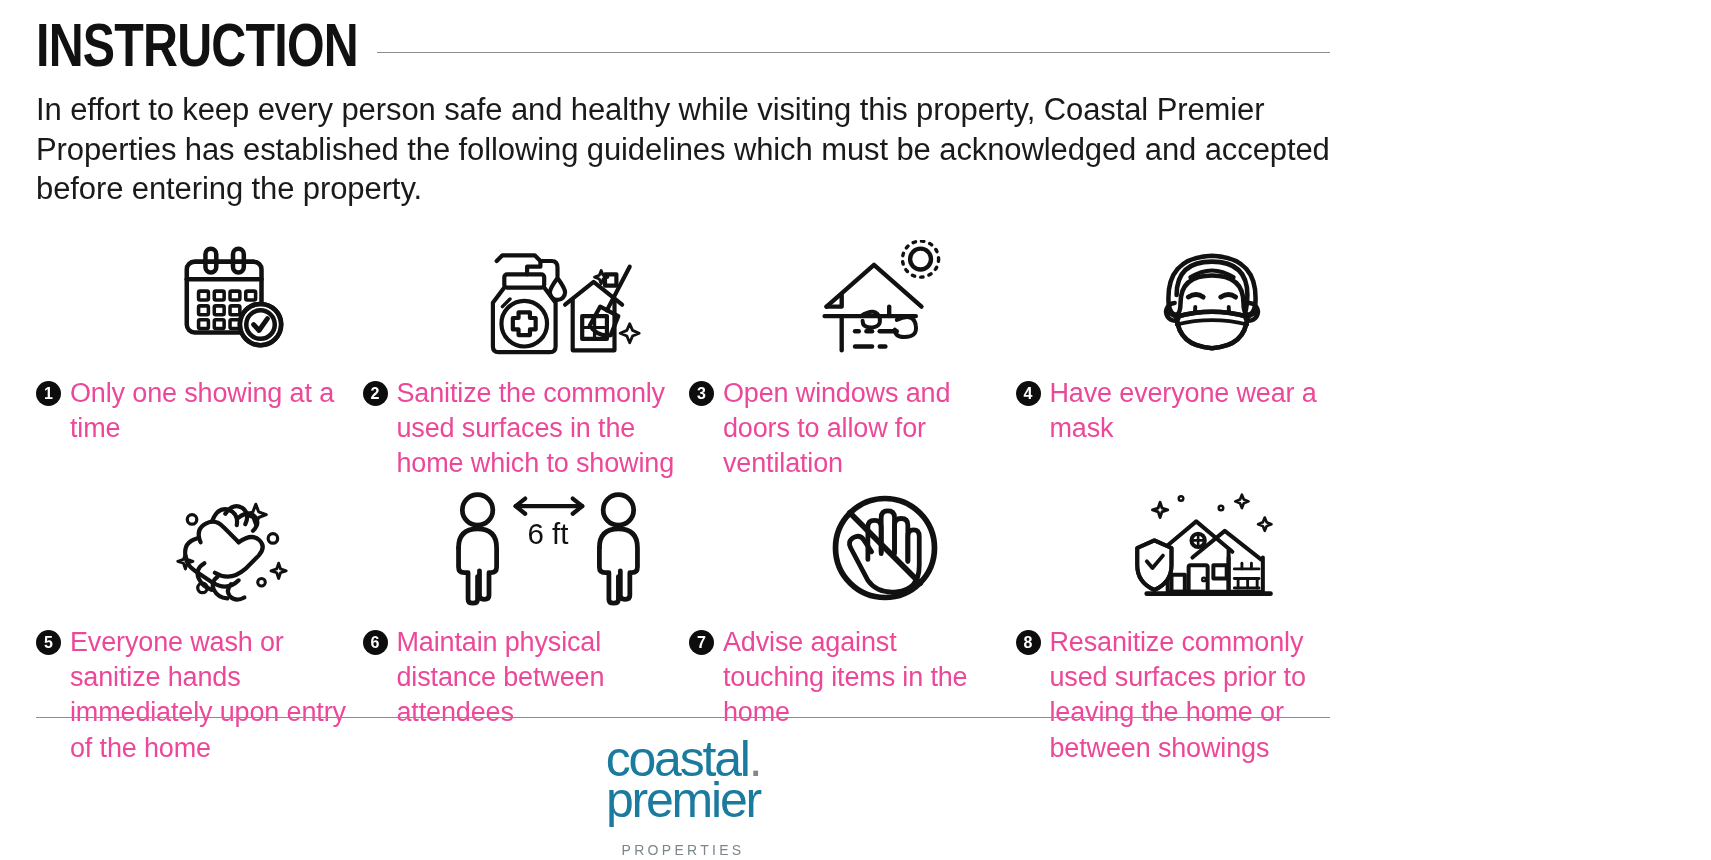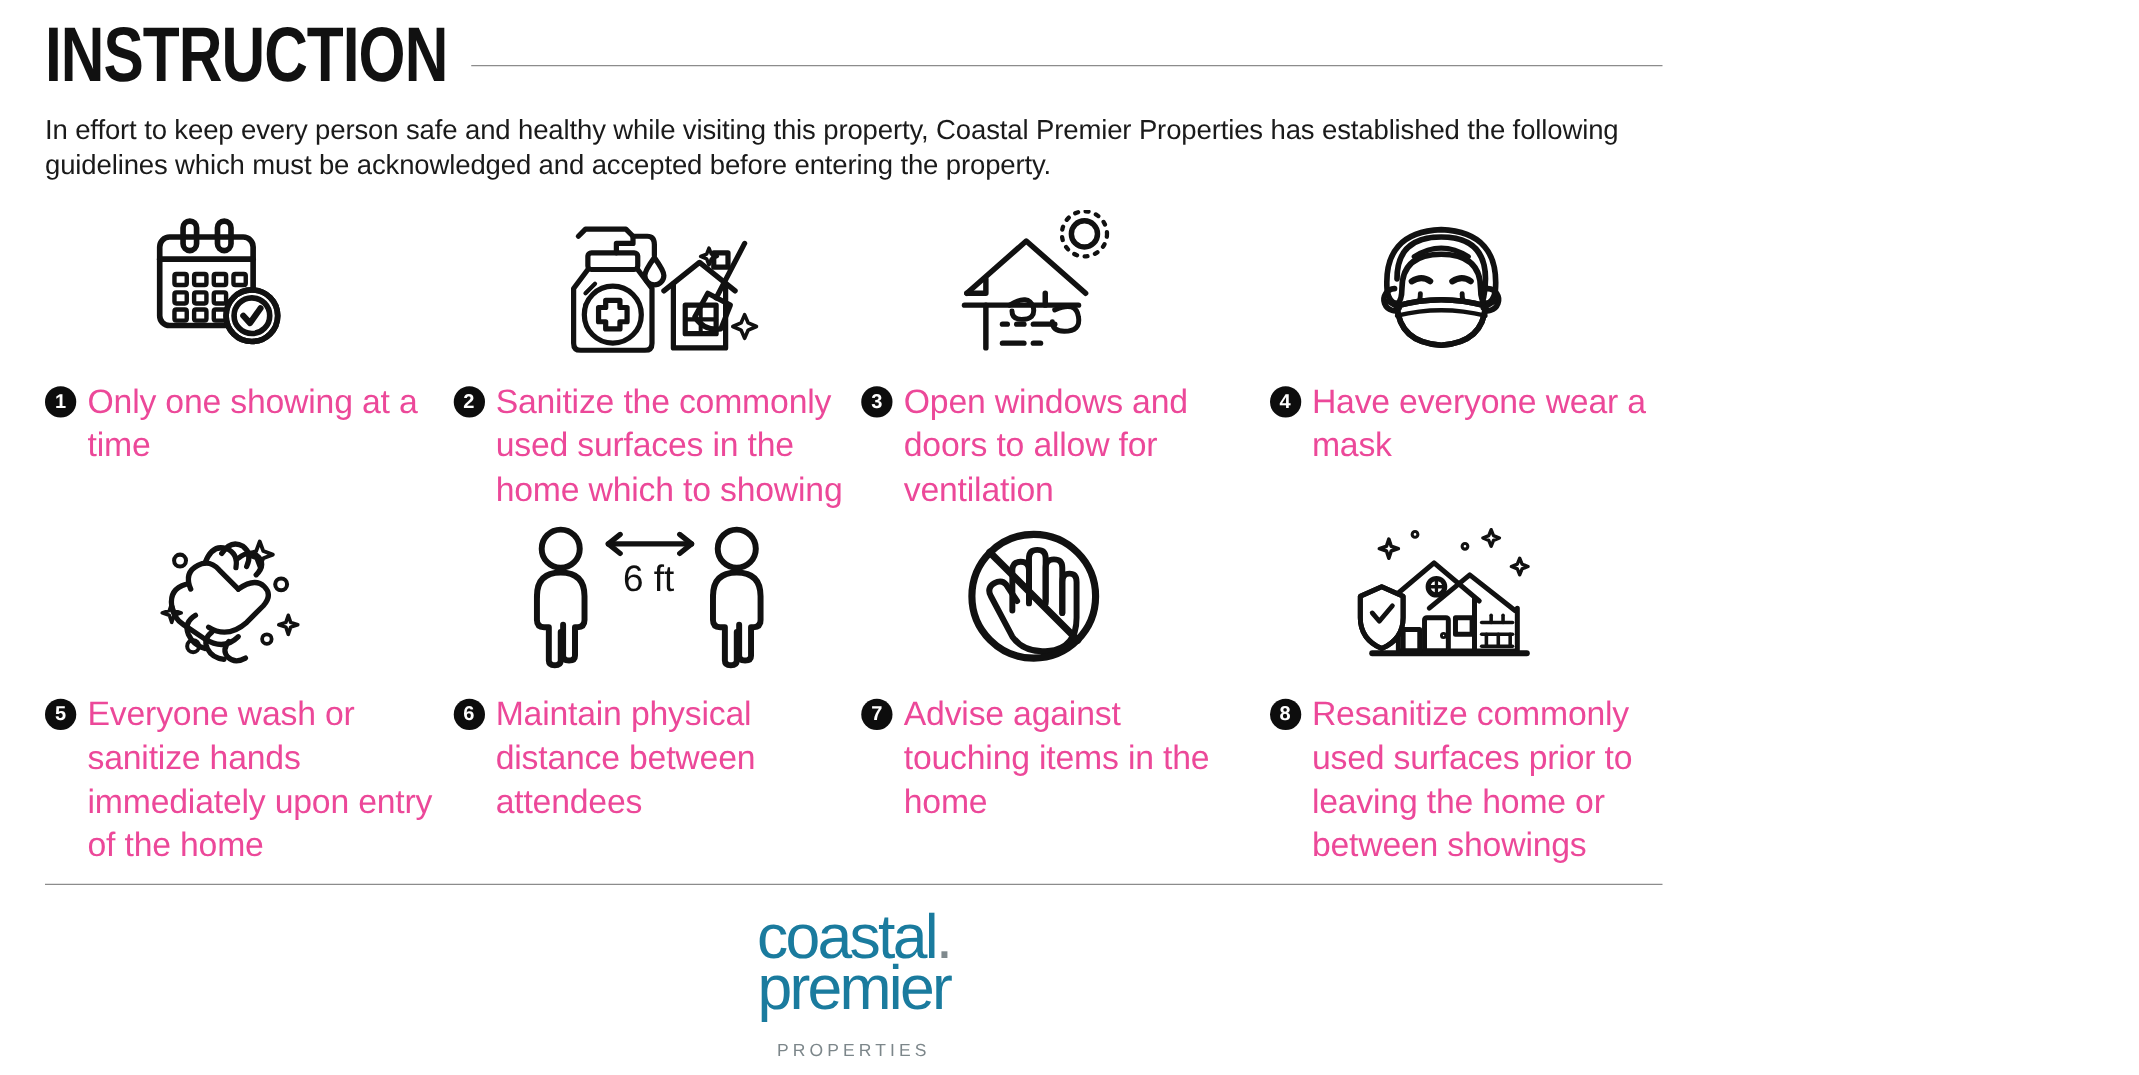--- a/index.html
+++ b/index.html
@@ -47,21 +47,21 @@
   .title-rule {
     flex: 1 1 auto;
     height: 1px;
     background: #8c8c8c;
     margin-left: -72px;
     margin-top: 14px;
   }
 
   .intro {
     margin-top: 14px;
-    font-size: 22px;
+    font-size: 31px;
     line-height: 1.28;
     color: #1a1a1a;
     max-width: 1500px;
     letter-spacing: -0.1px;
   }
 
   
   .grid {
     margin-top: 22px;
     display: grid;
@@ -71,21 +71,21 @@
     row-gap: 8px;
   }
   .cell {
     display: flex;
     flex-direction: column;
   }
   .icon-box {
     height: 118px;
     display: flex;
     align-items: flex-end;
-    justify-content: flex-start;
+    justify-content: center;
     padding-left: 78px;
   }
   .icon-box.wide { padding-left: 56px; }
   .icon-box svg { display: block; }
 
   .item-text {
     display: flex;
     align-items: flex-start;
     margin-top: 18px;
     gap: 9px;
@@ -109,21 +109,21 @@
     line-height: 1.3;
     color: #ec4899;
     letter-spacing: -0.15px;
   }
 
   
   .footer {
     position: absolute;
     left: 36px;
     right: 36px;
-    bottom: 10px;
+    bottom: 0;
   }
   .footer-rule {
     height: 1px;
     background: #8c8c8c;
     width: 100%;
   }
   .logo {
     display: flex;
     flex-direction: column;
     align-items: center;

